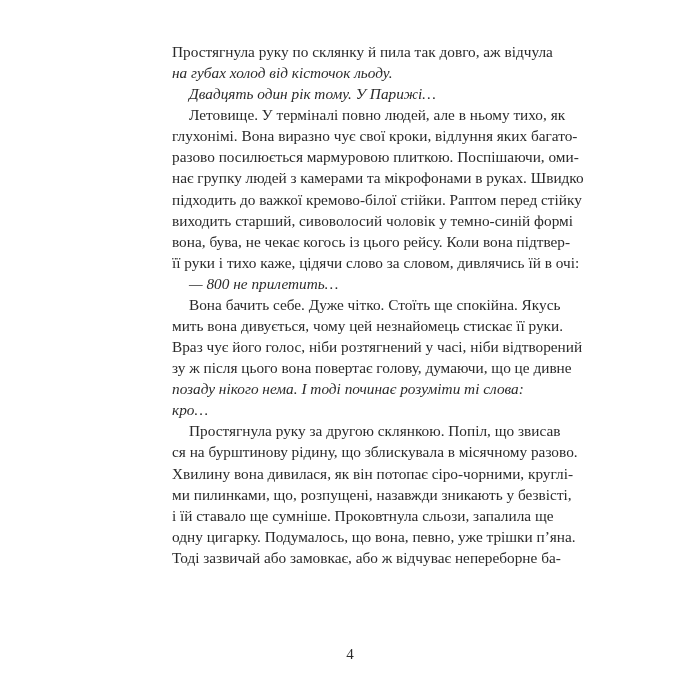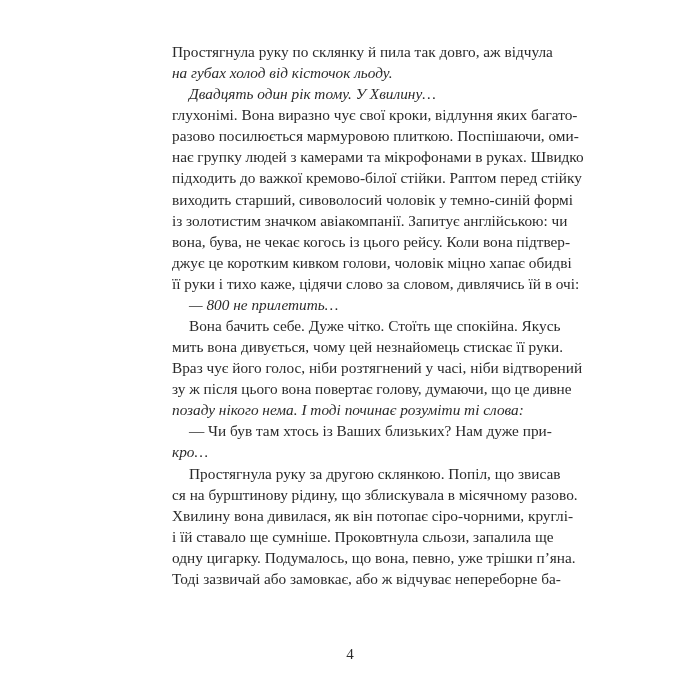--- a/index.html
+++ b/index.html
@@ -57,39 +57,38 @@
       color: #2a2a2a;
     }
   </style>
 </head>
 <body>
 
 <div class="page">
   <div class="text-block" id="text-block">
       <span class="line">Простягнула руку по склянку й пила так довго, аж відчула</span>
       <span class="line last">на губах холод від кісточок льоду.</span>
-      <span class="line indent last">Двадцять один рік тому. У Хвилину…</span>
+      <span class="line indent last">Двадцять один рік тому. У Парижі…</span>
+      <span class="line indent">Летовище. У терміналі повно людей, але в ньому тихо, як</span>
       <span class="line">глухонімі. Вона виразно чує свої кроки, відлуння яких багато-</span>
       <span class="line">разово посилюється мармуровою плиткою. Поспішаючи, оми-</span>
       <span class="line">нає групку людей з камерами та мікрофонами в руках. Швидко</span>
       <span class="line">підходить до важкої кремово-білої стійки. Раптом перед стійку</span>
       <span class="line">виходить старший, сивоволосий чоловік у темно-синій формі</span>
-      <span class="line">із золотистим значком авіакомпанії. Запитує англійською: чи</span>
       <span class="line">вона, бува, не чекає когось із цього рейсу. Коли вона підтвер-</span>
-      <span class="line">джує це коротким кивком голови, чоловік міцно хапає обидві</span>
       <span class="line">її руки і тихо каже, цідячи слово за словом, дивлячись їй в очі:</span>
       <span class="line indent last">— 800 не прилетить…</span>
       <span class="line indent">Вона бачить себе. Дуже чітко. Стоїть ще спокійна. Якусь</span>
       <span class="line">мить вона дивується, чому цей незнайомець стискає її руки.</span>
       <span class="line">Враз чує його голос, ніби розтягнений у часі, ніби відтворений</span>
       <span class="line">зу ж після цього вона повертає голову, думаючи, що це дивне</span>
       <span class="line last">позаду нікого нема. І тоді починає розуміти ті слова:</span>
-      <span class="line indent">— Чи був там хтось із Ваших близьких? Нам дуже при-</span>
       <span class="line last">кро…</span>
       <span class="line indent">Простягнула руку за другою склянкою. Попіл, що звисав</span>
       <span class="line">ся на бурштинову рідину, що зблискувала в місячному разово.</span>
       <span class="line">Хвилину вона дивилася, як він потопає сіро-чорними, круглі-</span>
+      <span class="line">ми пилинками, що, розпущені, назавжди зникають у безвісті,</span>
       <span class="line">і їй ставало ще сумніше. Проковтнула сльози, запалила ще</span>
       <span class="line">одну цигарку. Подумалось, що вона, певно, уже трішки п’яна.</span>
       <span class="line">Тоді зазвичай або замовкає, або ж відчуває непереборне ба-</span>
     </div>
   <div class="page-number">4</div>
 </div>
 
 </body></html>

